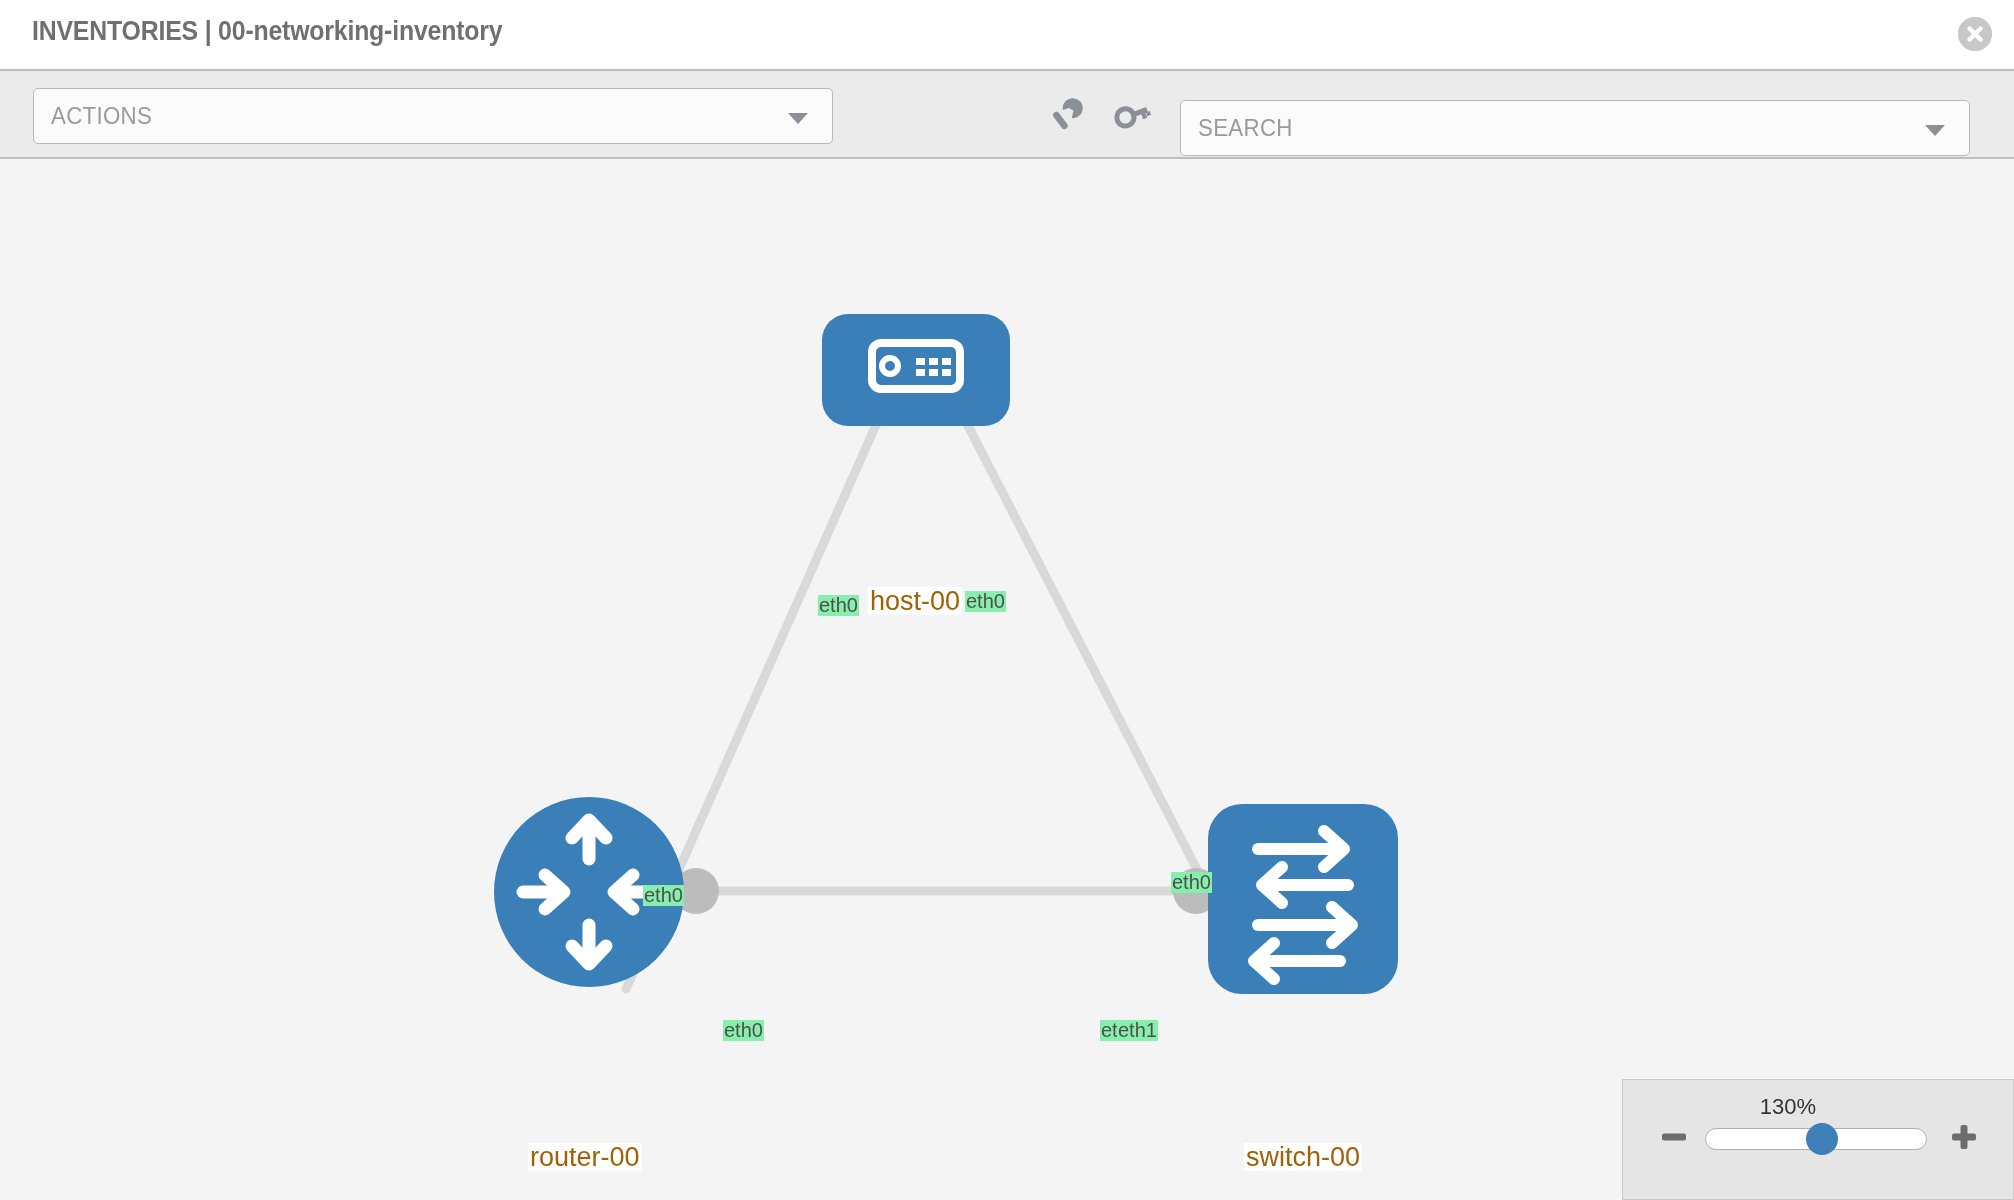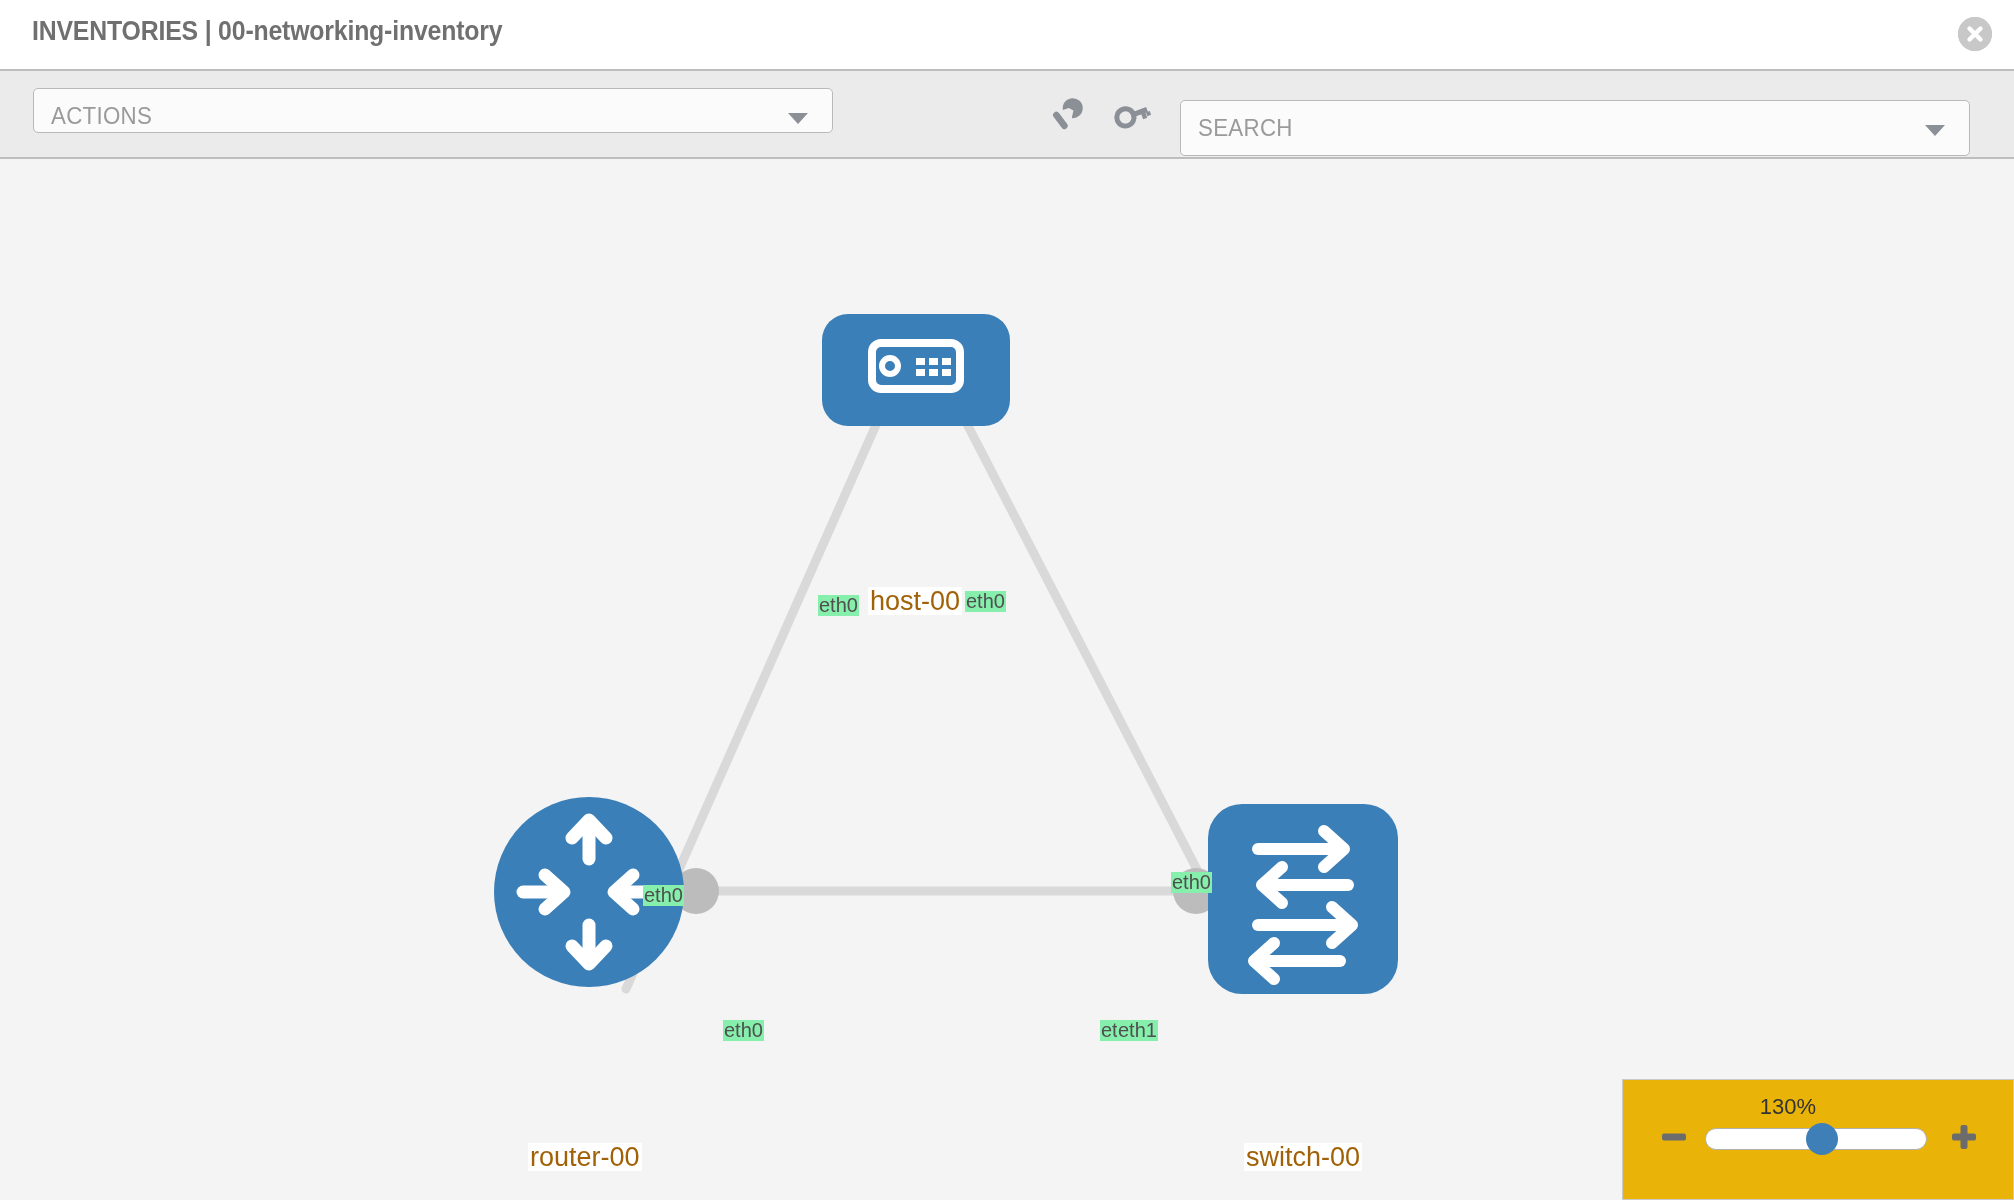--- a/index.html
+++ b/index.html
@@ -60,21 +60,21 @@
     background: #ebebeb;
     border-top: 2px solid #bdbdbd;
     border-bottom: 2px solid #bdbdbd;
     box-sizing: border-box;
   }
   .actions-select {
     position: absolute;
     left: 33px;
     top: 17px;
     width: 800px;
-    height: 45px;
+    height: 56px;
     background: #fbfbfb;
     border: 1px solid #b9b9b9;
     border-radius: 5px;
     box-sizing: border-box;
     cursor: pointer;
   }
   .actions-select .label {
     position: absolute;
     left: 17px;
     top: 13px;
@@ -162,21 +162,21 @@
     line-height: 1.05;
   }
 
   
   .zoom-panel {
     position: absolute;
     left: 1622px;
     top: 1079px;
     width: 392px;
     height: 121px;
-    background: #eab308;
+    background: #e5e5e5;
     border: 1px solid #c9c9c9;
     box-sizing: border-box;
   }
   .zoom-level {
     position: absolute;
     top: 14px;
     left: 0;
     width: 330px;
     text-align: center;
     font-size: 22px;

